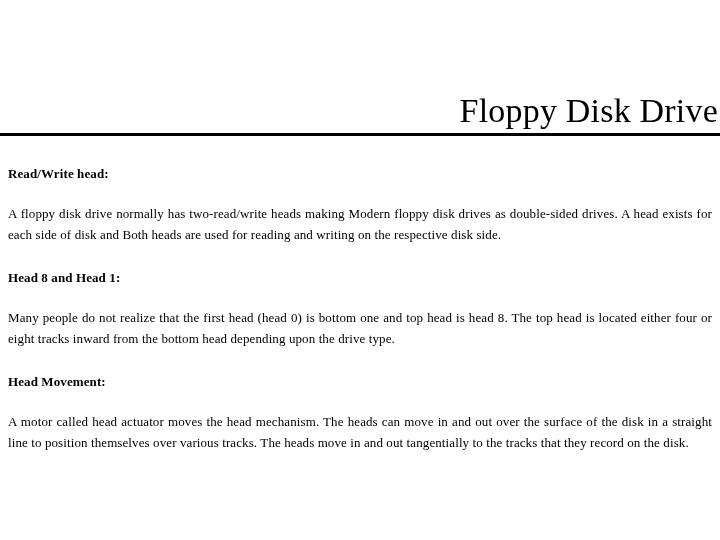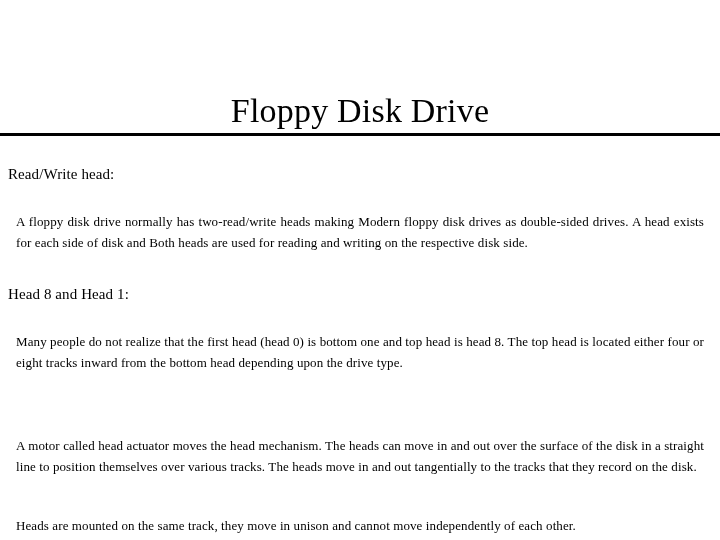--- a/index.html
+++ b/index.html
@@ -19,21 +19,21 @@
     color: #000000;
     -webkit-font-smoothing: none;
   }
 
   
   .slide-title {
     position: absolute;
     top: 68px;
     left: 0;
     width: 720px;
-    text-align: center;
+    text-align: right;
     font-size: 34px;
     line-height: 40px;
     font-weight: normal;
     letter-spacing: 0.2px;
     white-space: nowrap;
     text-decoration: underline;
   }
 
   .slide-title .title-text {
     display: inline-block;
@@ -52,34 +52,34 @@
 
   
   .content {
     position: absolute;
     top: 166px;
     left: 8px;
     width: 704px;
   }
 
   .section-heading {
-    font-size: 15px;
+    font-size: 13px;
     line-height: 16px;
-    font-weight: normal;
+    font-weight: bold;
     margin: 0;
     padding: 0;
     letter-spacing: 0.1px;
   }
 
   .section-body {
     font-size: 13px;
     line-height: 21px;
     text-align: justify;
     text-justify: inter-word;
-    margin: 8px;
+    margin: 0;
     padding: 0;
     letter-spacing: 0.1px;
   }
 
   
   .gap-heading-to-body { height: 21px; }
   .gap-body-to-heading { height: 25px; }
   .gap-para          { height: 22px; }
 </style>
 </head>
@@ -98,22 +98,22 @@
     <p class="section-body">A floppy disk drive normally has two-read/write heads making Modern floppy disk drives as double-sided drives. A head exists for each side of disk and Both heads are used for reading and writing on the respective disk side.</p>
 
     <div class="gap-body-to-heading"></div>
 
     <h2 class="section-heading">Head 8 and Head 1:</h2>
     <div class="gap-heading-to-body"></div>
     <p class="section-body">Many people do not realize that the first head (head 0) is bottom one and top head is head 8. The top head is located either four or eight tracks inward from the bottom head depending upon the drive type.</p>
 
     <div class="gap-body-to-heading"></div>
 
+    <h2 class="section-heading">Head Movement:</h2>
     <div class="gap-heading-to-body"></div>
     <p class="section-body">A motor called head actuator moves the head mechanism. The heads can move in and out over the surface of the disk in a straight line to position themselves over various tracks. The heads move in and out tangentially to the tracks that they record on the disk.</p>
 
     <div class="gap-para"></div>
 
-    <p class="section-body">Heads are mounted on the same track, they move in unison and cannot move independently of each other.</p>
 
   </div>
 
 </div>
 
 </body></html>

